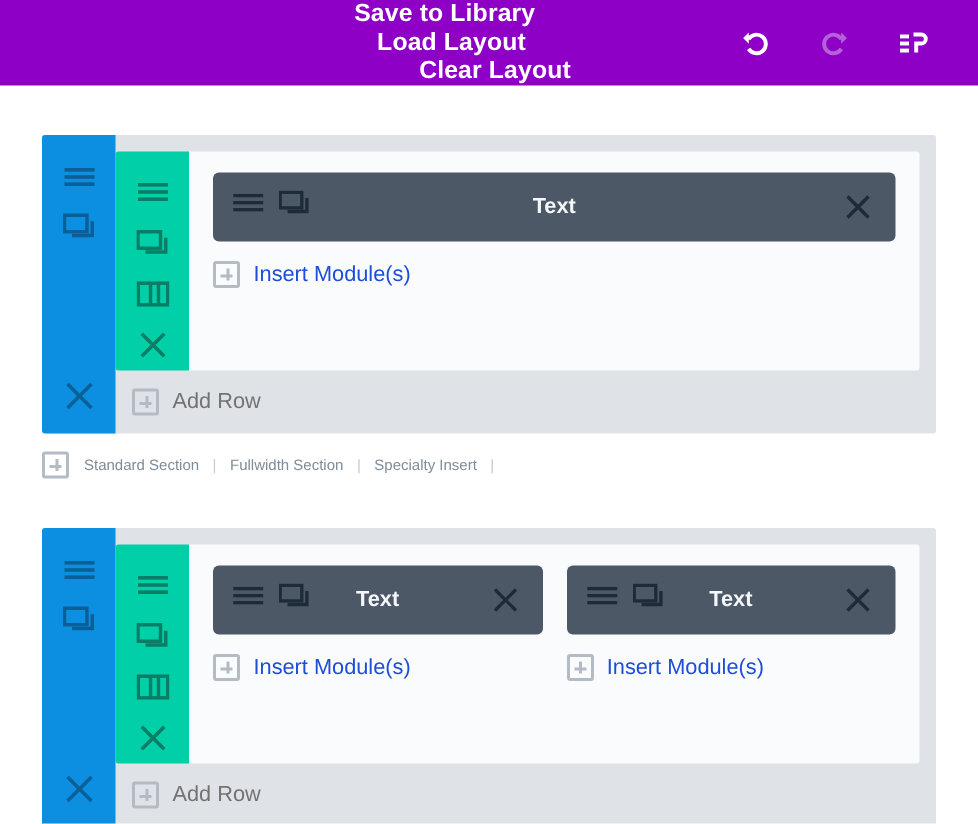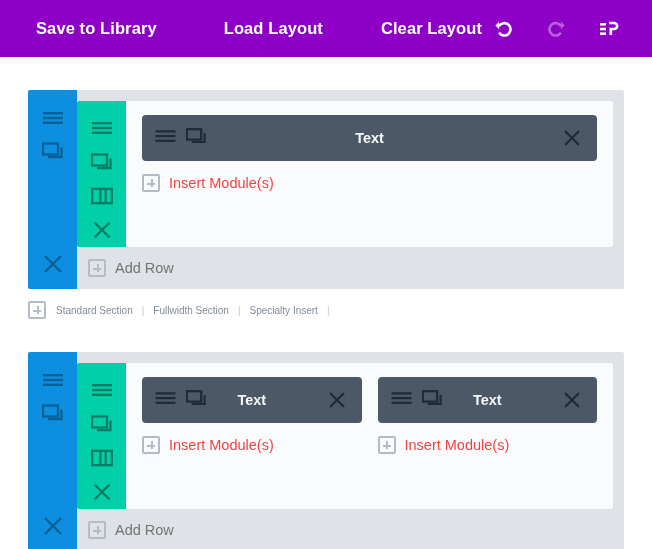--- a/index.html
+++ b/index.html
@@ -12,20 +12,21 @@
   }
 
   
   .toolbar {
     height: 57px;
     background: #8f00c7;
     display: flex;
     align-items: center;
     padding: 0 28px 0 36px;
     position: relative;
+    flex-direction: column;
   }
   .toolbar-btn {
     color: #ffffff;
     font-size: 16.5px;
     font-weight: bold;
     letter-spacing: .1px;
     cursor: pointer;
     white-space: nowrap;
   }
   .tb-save { margin-right: 67px; }
@@ -160,21 +161,21 @@
   }
 
   .insert {
     display: flex;
     align-items: center;
     gap: 9px;
     margin-top: 13px;
     cursor: pointer;
   }
   .insert .lbl {
-    color: #ef4444;
+    color: #1d4ed8;
     font-size: 14.5px;
   }
 
   
   .addrow {
     display: flex;
     align-items: center;
     gap: 9px;
     padding: 12px 0 12px 11px;
     cursor: pointer;

